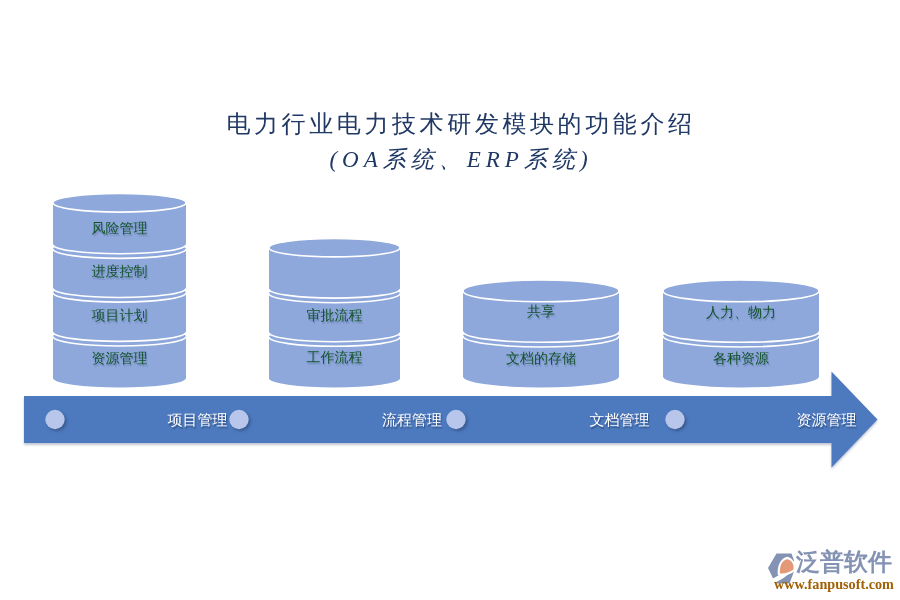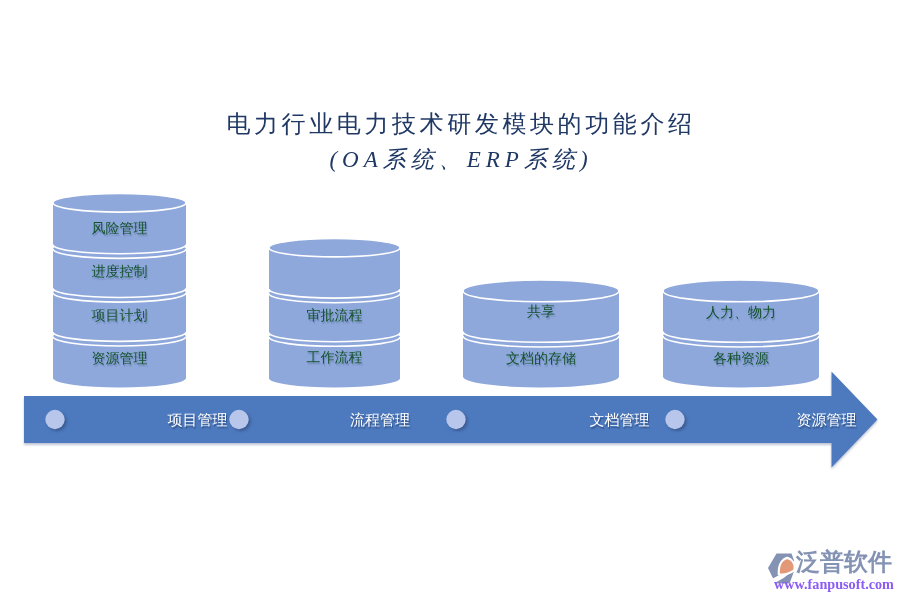--- a/index.html
+++ b/index.html
@@ -14,21 +14,21 @@
              text-shadow:1px 1.5px 1px rgba(70,95,150,0.4);}
   .band-label{position:absolute;width:180px;text-align:right;color:#FFFFFF;font-size:15px;line-height:20px;
               text-shadow:1px 1.5px 1px rgba(30,50,90,0.55);}
   .arrow-shape{filter:drop-shadow(0px 2px 1px rgba(68,90,130,0.35));}
   .marker-dots circle{filter:drop-shadow(2px 2.5px 1.5px rgba(40,60,100,0.5));}
   .logo{position:absolute;left:765px;top:550px;width:132px;height:46px;}
   .logo-icon{position:absolute;left:2px;top:2px;}
   .logo-name{position:absolute;left:31px;top:0;width:100px;font-size:24px;line-height:28px;letter-spacing:0;
              color:#8493B4;font-weight:700;font-family:Liberation Mono, monospace;}
   .logo-url{position:absolute;left:3px;top:26px;width:132px;text-align:center;font-size:14.2px;line-height:16px;
-            font-weight:bold;color:#8b5cf6;font-family:"Liberation Serif",serif;}
+            font-weight:bold;color:#a16207;font-family:"Liberation Serif",serif;}
 </style>
 </head>
 <body>
 
 <div class="stage">
 
   <div class="title">
     <div class="t1">电力行业电力技术研发模块的功能介绍</div>
     <div class="t2">(OA系统、ERP系统)</div>
   </div>
@@ -85,21 +85,21 @@
   <div class="seg-label" style="left:29.5px;top:305px;">项目计划</div>
   <div class="seg-label" style="left:29.5px;top:347.5px;">资源管理</div>
   <div class="seg-label" style="left:244.5px;top:305px;">审批流程</div>
   <div class="seg-label" style="left:244.5px;top:347px;">工作流程</div>
   <div class="seg-label" style="left:451.0px;top:301px;">共享</div>
   <div class="seg-label" style="left:451.0px;top:348px;">文档的存储</div>
   <div class="seg-label" style="left:651.0px;top:301.5px;">人力、物力</div>
   <div class="seg-label" style="left:651.0px;top:348px;">各种资源</div>
 
   <div class="band-label" style="left:47.5px;top:410.3px;">项目管理</div>
-  <div class="band-label" style="left:230px;top:410.3px;">流程管理</div>
+  <div class="band-label" style="left:230px;top:410.3px;padding-left:32px;">流程管理</div>
   <div class="band-label" style="left:469.5px;top:410.3px;">文档管理</div>
   <div class="band-label" style="left:676.5px;top:410.3px;">资源管理</div>
 
   <div class="logo">
     <svg class="logo-icon" width="30" height="33" viewBox="0 0 30 33">
       <path d="M9.5,1.5 L24.5,1.5 L29,14 L22.5,31.5 L8.5,31.5 L1,16 Z" fill="#8493B4"></path>
       <path d="M1,30.5 C9,28.5 19,23.5 29.5,10.5" fill="none" stroke="#FFFFFF" stroke-width="5"></path>
       <path stroke="#FFFFFF" stroke-width="2.2" d="M11.8,22.2 C11.3,13 14.9,7.2 20.4,5.9 C24.8,7.2 27.6,11.2 27.7,15.5 C27.7,16.6 27.5,17.6 27.2,18.4 C22,21.8 15.5,23.2 11.8,22.2 Z" fill="#E39877"></path>
     </svg>
     <div class="logo-name">泛普软件</div>

